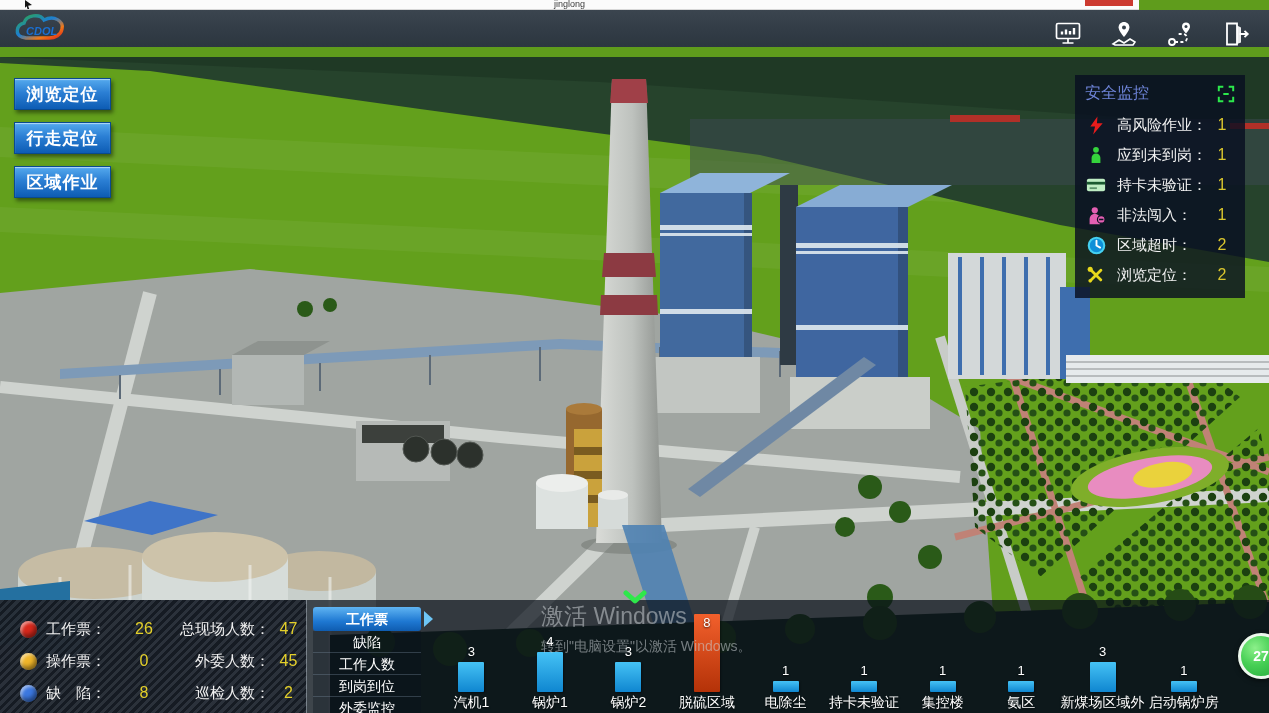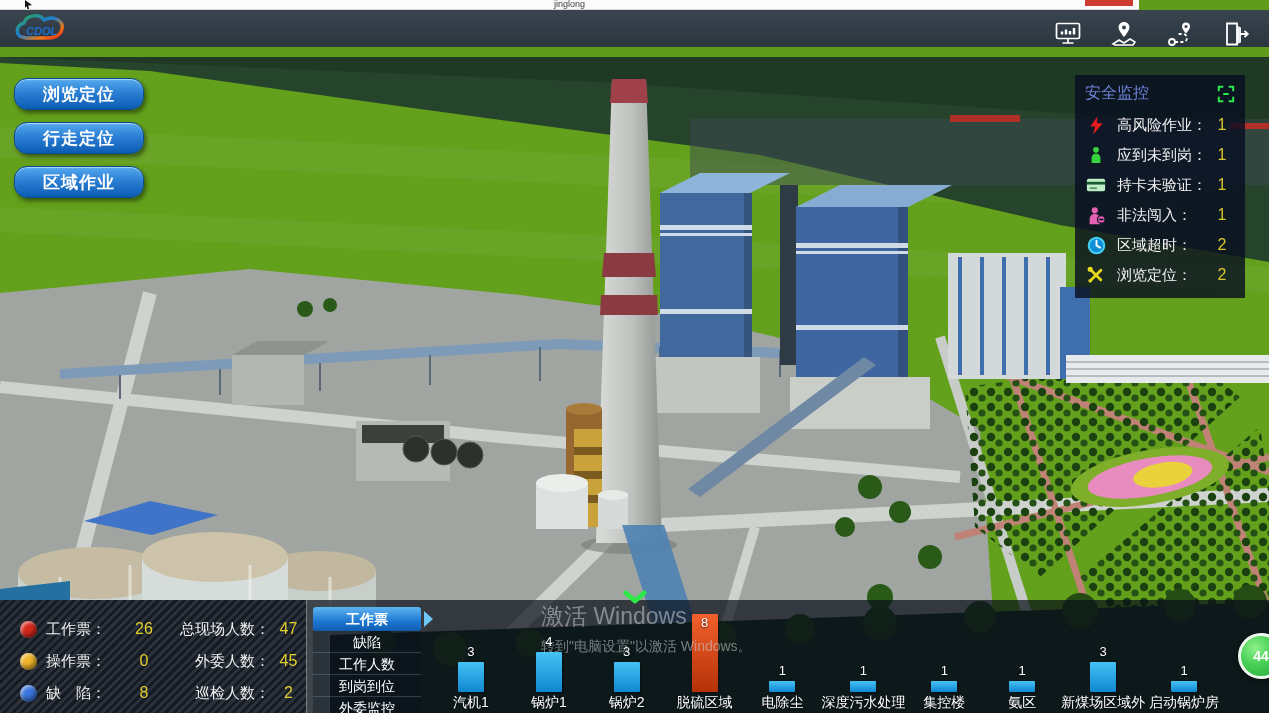--- a/index.html
+++ b/index.html
@@ -19,23 +19,23 @@
   .app-title { color:#fff; font-size:21px; font-weight:bold; letter-spacing:3px; margin-left:14px; text-shadow:0 1px 2px rgba(0,0,0,.5); }
   .header-icons { position:absolute; right:18px; top:0; height:47px; display:flex; align-items:center; gap:26px; }
   .h-icon { width:30px; height:30px; display:flex; align-items:center; justify-content:center; cursor:pointer; }
 
   
   .scene { position:absolute; top:57px; left:0; width:1269px; height:656px; z-index:1; }
   .scene svg { display:block; }
 
   
   .left-nav { position:absolute; top:78px; left:14px; z-index:20; display:flex; flex-direction:column; gap:12px; }
-  .nav-btn { width:130px; height:32px; color:#fff; font-size:17px; font-weight:bold; letter-spacing:1px;
+  .nav-btn { width:97px; height:32px; color:#fff; font-size:17px; font-weight:bold; letter-spacing:1px;
     background:linear-gradient(180deg,#55aaee 0%,#2b7fd4 45%,#0d5cb4 100%);
-    border:1px solid #0a4a8e; border-radius:13px; box-shadow:2px 3px 4px rgba(0,0,0,.45), inset 0 1px 1px rgba(255,255,255,.55);
+    border:1px solid #0a4a8e; border-radius:0; box-shadow:2px 3px 4px rgba(0,0,0,.45), inset 0 1px 1px rgba(255,255,255,.55);
     cursor:pointer; font-family:"Liberation Sans", sans-serif; }
 
   
   .sec-panel { position:absolute; top:75px; left:1075px; width:170px; z-index:20;
     background:rgba(9,15,33,.82); padding:6px 0 8px 0; }
   .sec-head { display:flex; align-items:center; justify-content:space-between; padding:2px 10px 6px 10px;gap:32px; }
   .sec-title { color:#6e84d8; font-size:16px; }
   .sec-expand { width:18px; height:18px; cursor:pointer; }
   .sec-row { display:grid; grid-template-columns:42px 1fr 30px; align-items:center; height:30px; padding-right:8px; cursor:pointer; }
   .sec-ic { display:flex; align-items:center; justify-content:center; }
@@ -451,21 +451,21 @@
       <div class="bar-group">
         <div class="bar" style="height: 11.5px; background: linear-gradient(rgb(69, 194, 245), rgb(15, 134, 208));">
           <div class="bar-value">1</div>
         </div>
         <div class="bar-label">电除尘</div>
       </div>
       <div class="bar-group">
         <div class="bar" style="height: 11.5px; background: linear-gradient(rgb(69, 194, 245), rgb(15, 134, 208));">
           <div class="bar-value">1</div>
         </div>
-        <div class="bar-label">深度污水处理</div>
+        <div class="bar-label">持卡未验证</div>
       </div>
       <div class="bar-group">
         <div class="bar" style="height: 11.5px; background: linear-gradient(rgb(69, 194, 245), rgb(15, 134, 208));">
           <div class="bar-value">1</div>
         </div>
         <div class="bar-label">集控楼</div>
       </div>
       <div class="bar-group">
         <div class="bar" style="height: 11.5px; background: linear-gradient(rgb(69, 194, 245), rgb(15, 134, 208));">
           <div class="bar-value">1</div>
@@ -485,15 +485,15 @@
         <div class="bar-label">启动锅炉房</div>
       </div>
     </div>
 
   <div class="watermark">
     <div class="wm1">激活 Windows</div>
     <div class="wm2">转到"电脑设置"以激活 Windows。</div>
   </div>
 
   <div class="speed-badge">
-    <span>44</span>
+    <span>27</span>
   </div>
 </div>
 
 </body></html>

